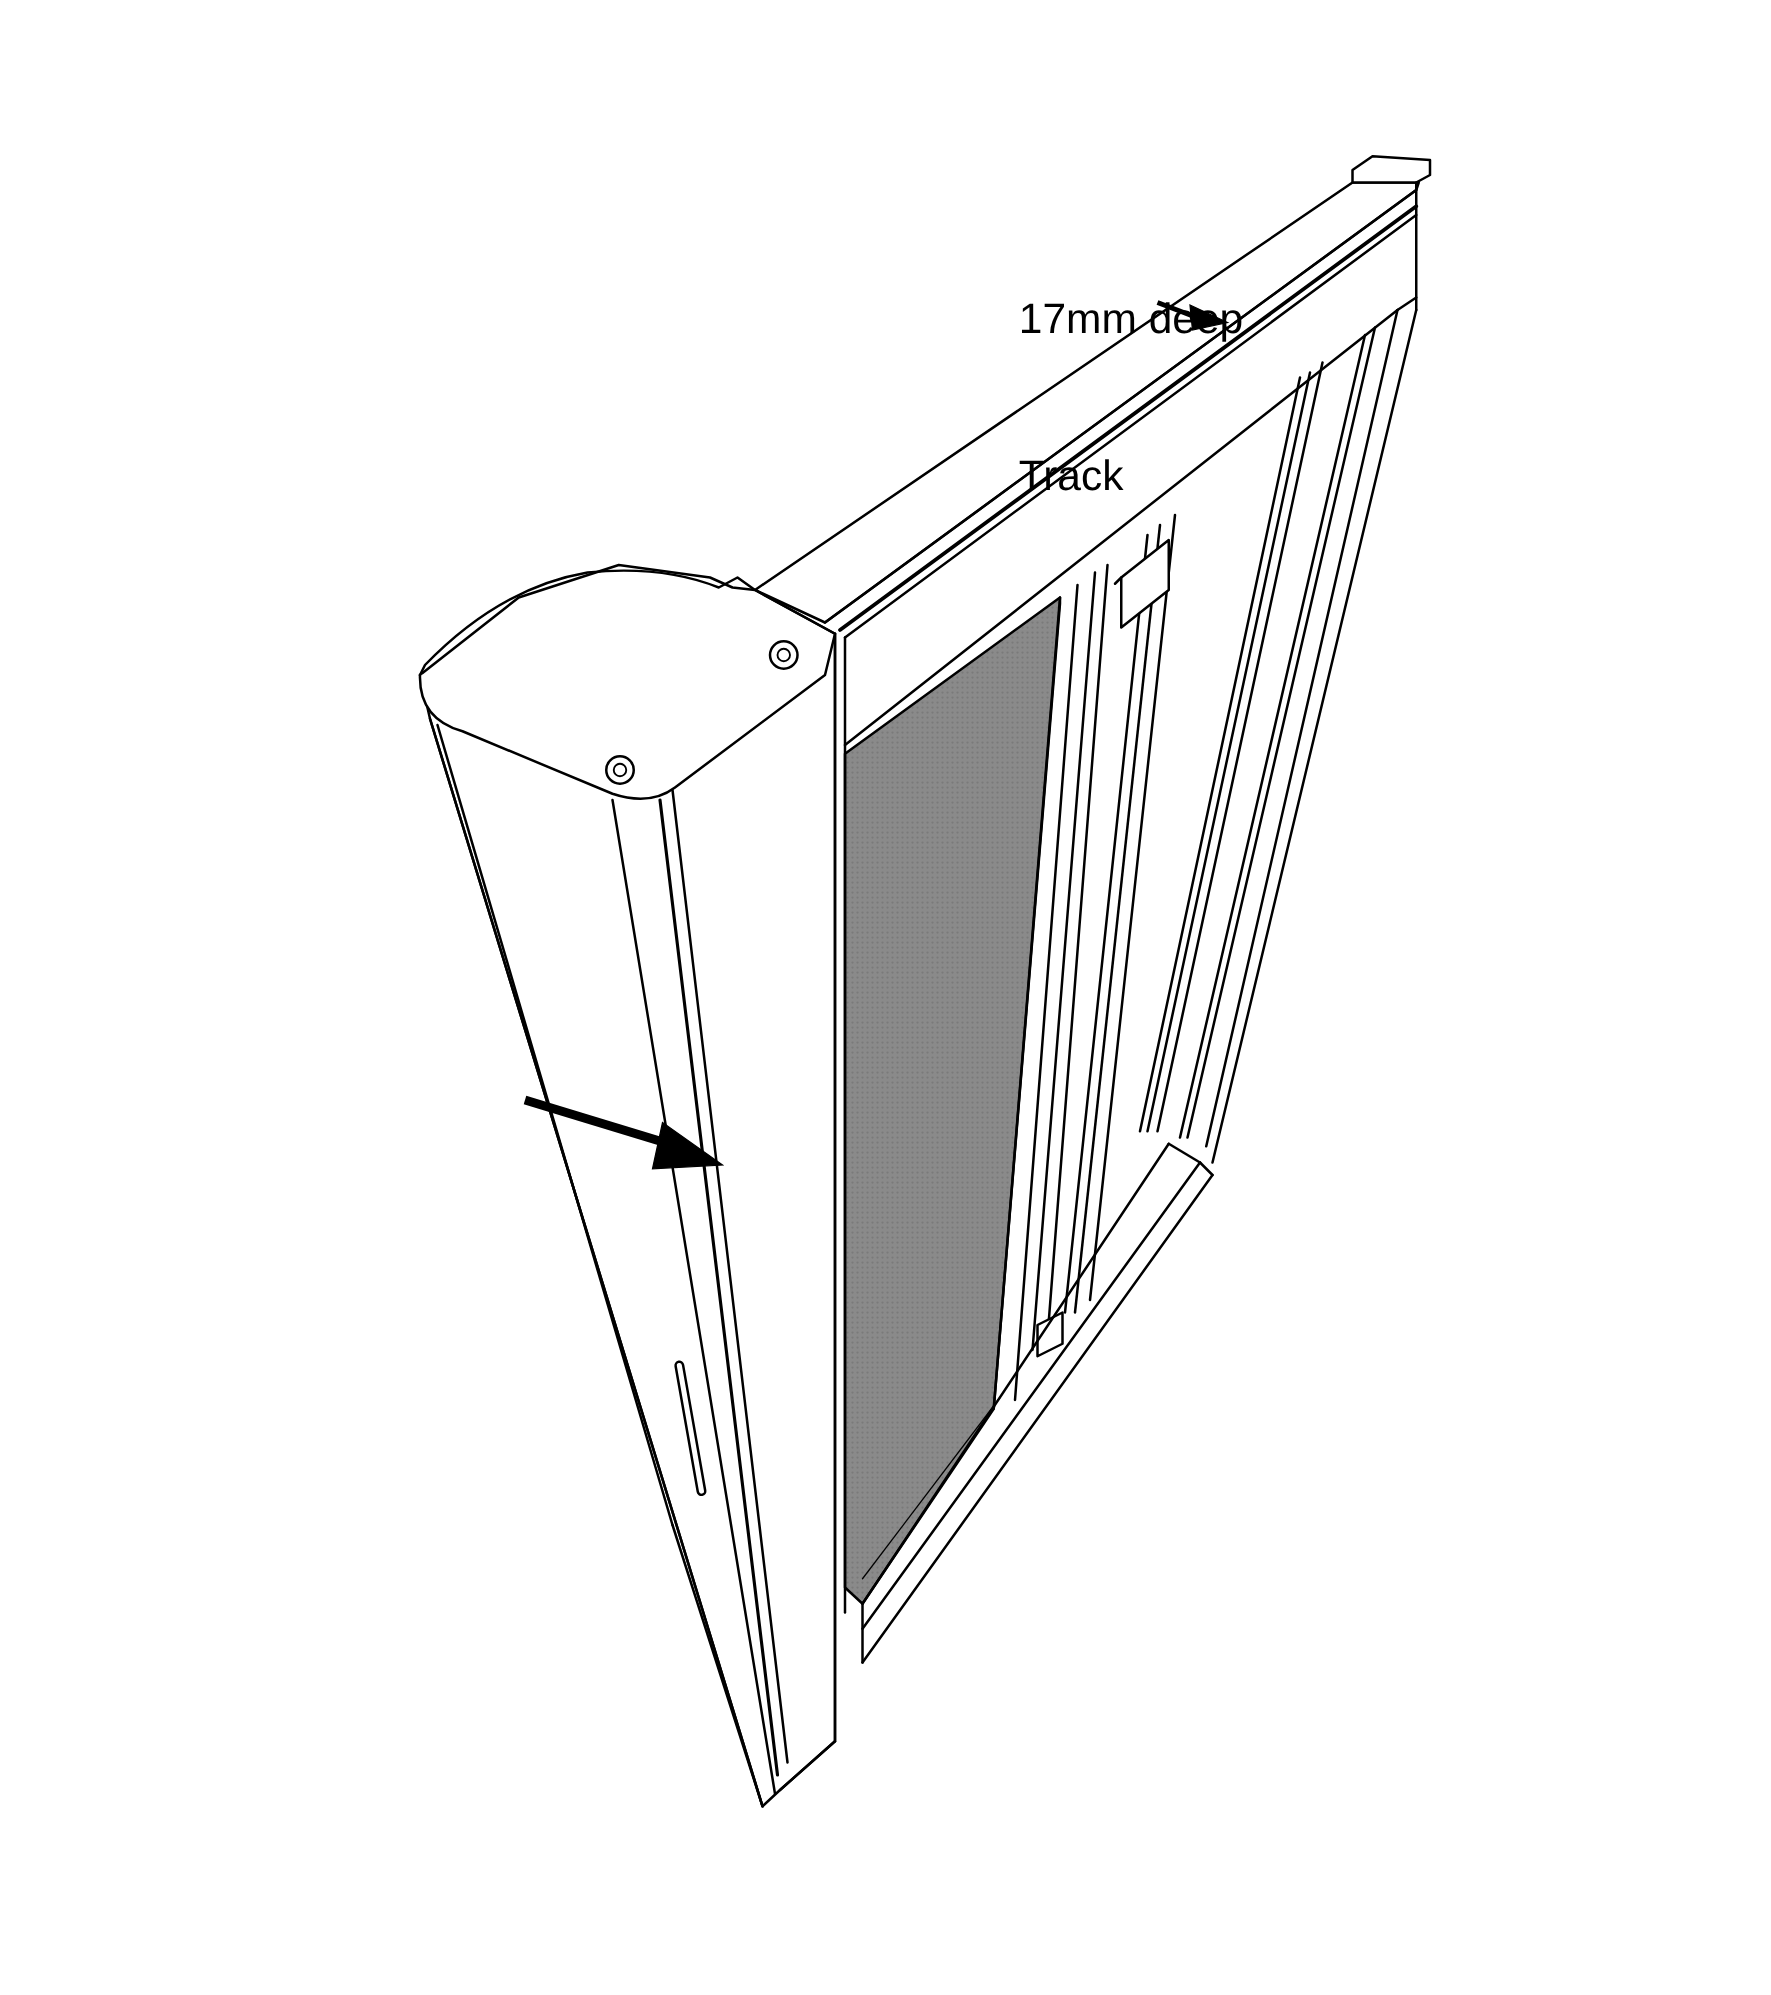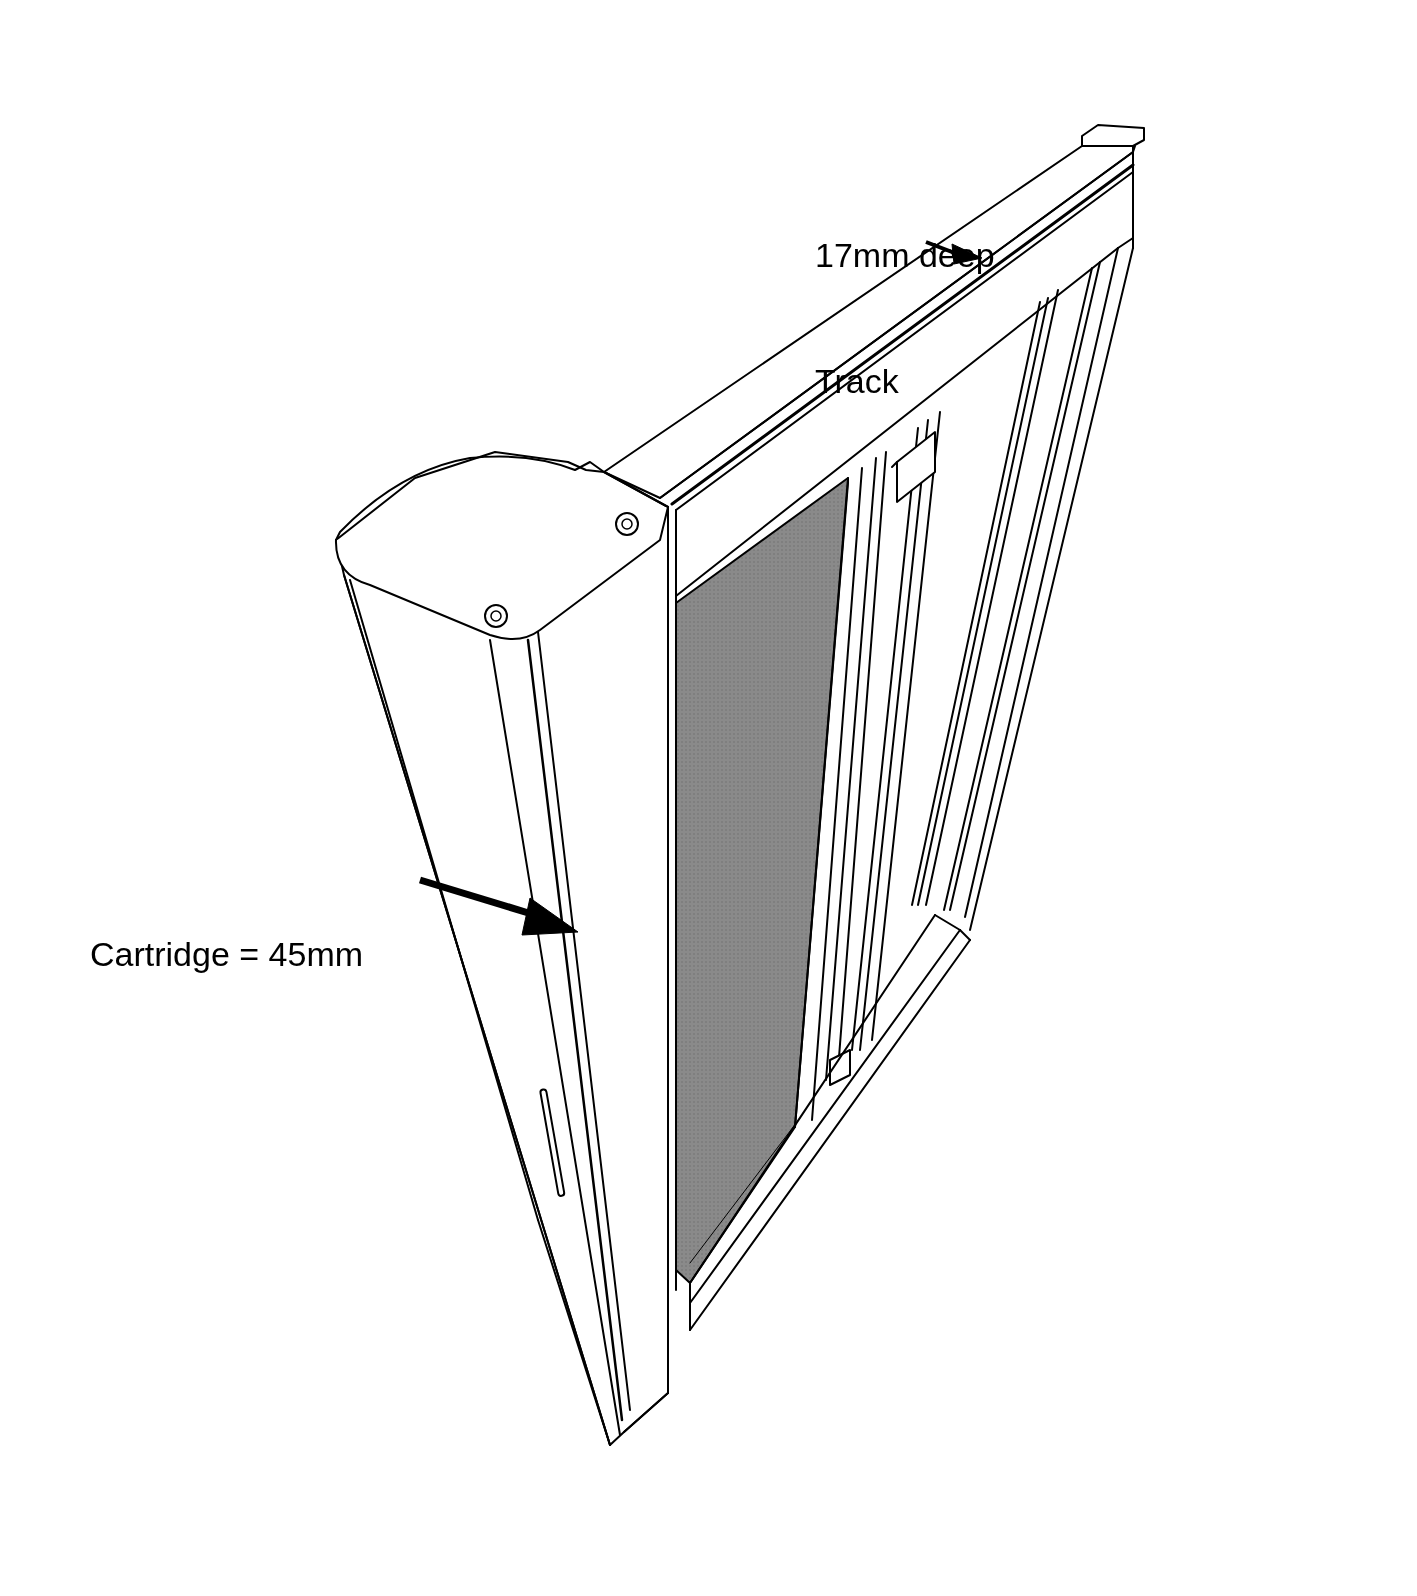--- a/index.html
+++ b/index.html
@@ -113,15 +113,14 @@
       <polygon points="530,898 578,932 522,935"></polygon>
     </g>
   </svg>
 
   <div class="label label-track">
     <div>17mm deep</div>
     <div>Track</div>
   </div>
 
   <div class="label label-cartridge">
-    <div>Cartridge = 45mm</div>
   </div>
 </div>
 
 </body></html>

